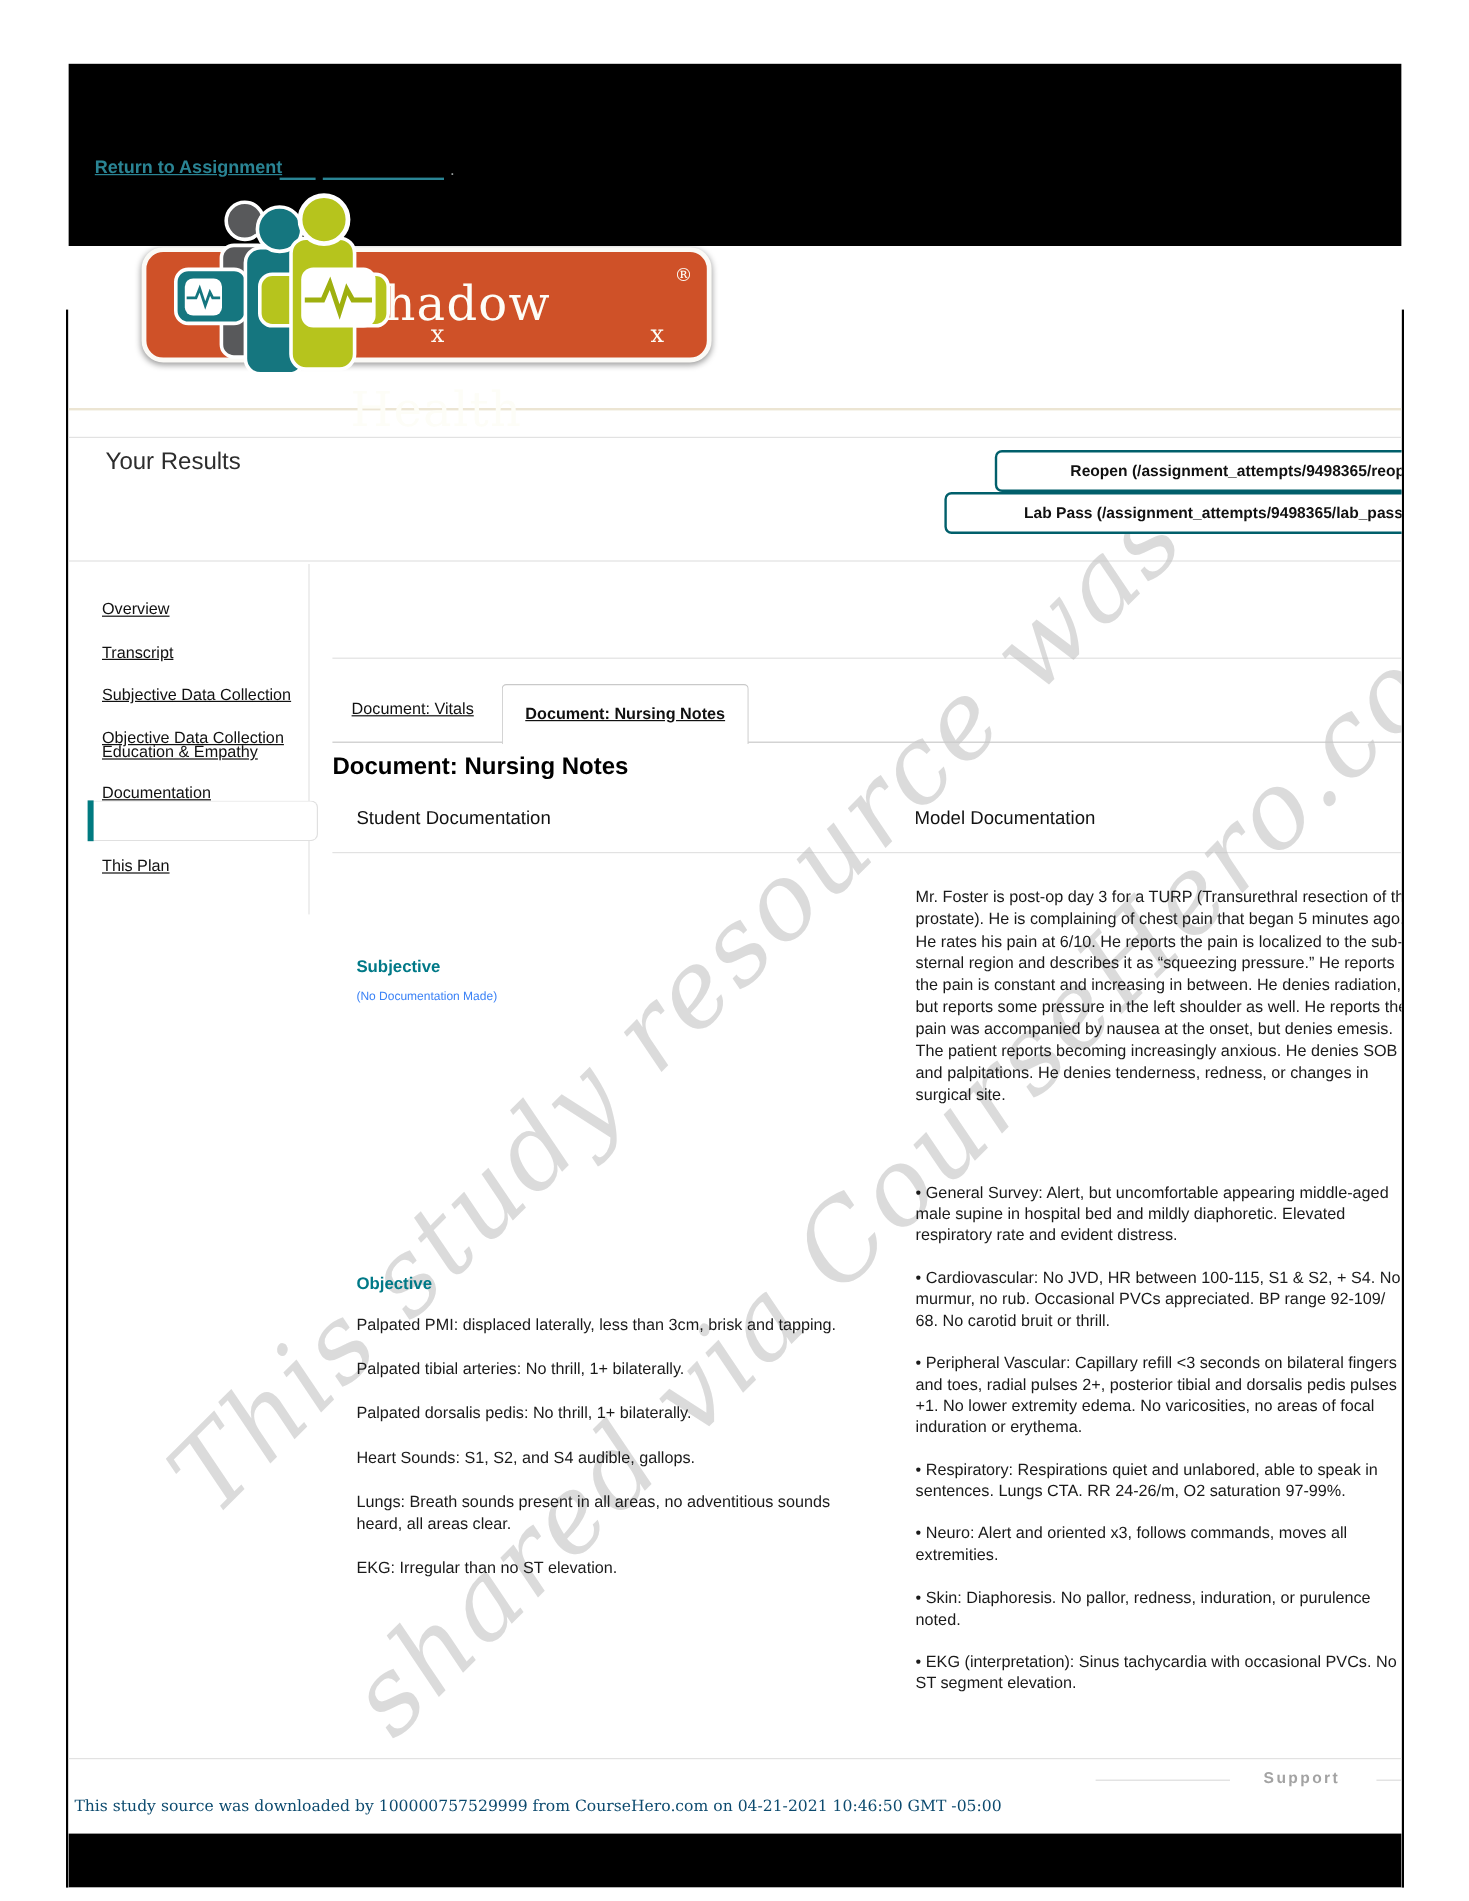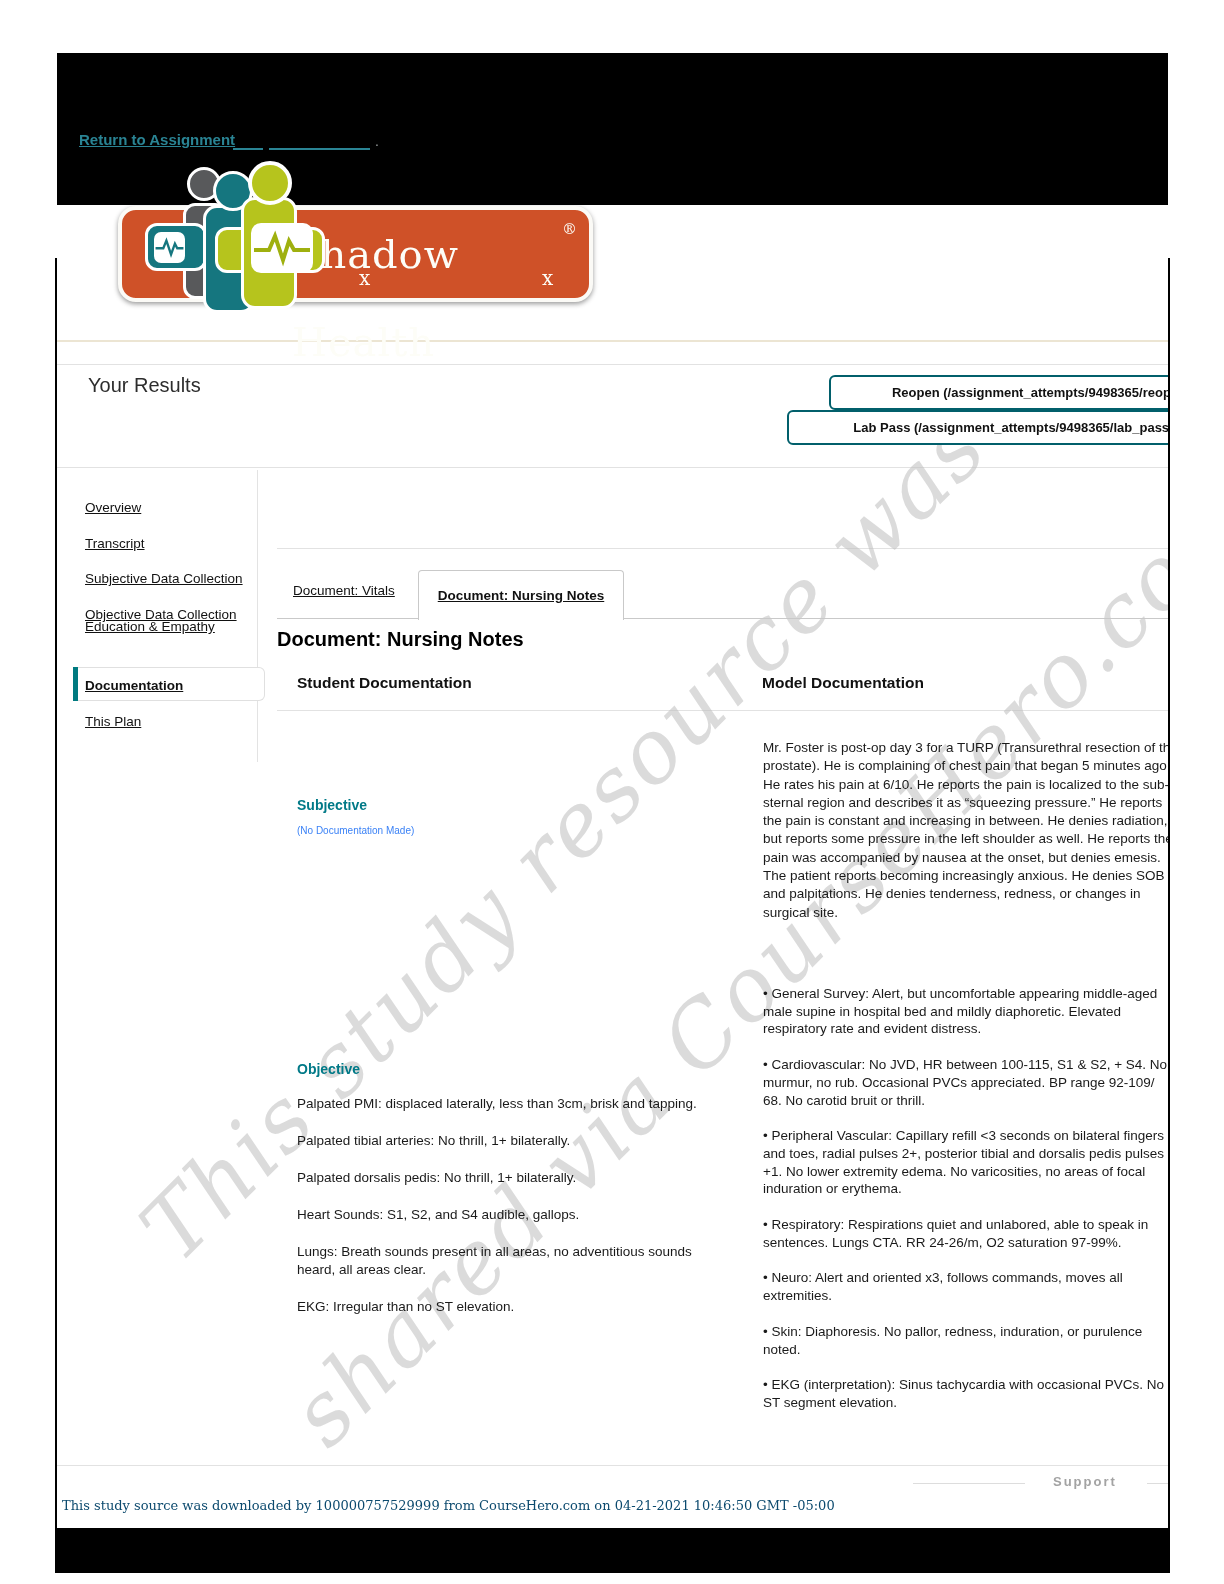--- a/index.html
+++ b/index.html
@@ -63,21 +63,21 @@
   .btn { position:absolute; white-space:nowrap; background:#fff; border:2px solid #015f6b;
          border-radius:6px; font-size:13px; font-weight:bold; color:#111;
          padding:8px 16px; z-index:2; }
   .btn-reopen { left:772px; top:322px; width:420px; }
   .btn-labpass { left:730px; top:357px; width:460px; }
 
   
   .side-item { position:absolute; left:28px; font-size:13.5px; color:#111;
                text-decoration:underline; z-index:3; white-space:nowrap; }
   .si0{top:447px;} .si1{top:483px;} .si2{top:518px;} .si3{top:554px;} .si4{top:566px;}
-  .si5{top:625px; font-weight:bold;} .si6{top:661px;}
+  .si5{top:600px; font-weight:normal;} .si6{top:661px;}
   .side-active-box { position:absolute; left:16px; top:614px; width:192px; height:34px;
                      background:#fff; border:1px solid #e0e0e0; border-left:none;
                      border-radius:0 6px 6px 0; z-index:2; }
   .side-active-bar { position:absolute; left:16px; top:614px; width:5px; height:34px;
                      background:#007a80; z-index:3; }
   .side-vline { position:absolute; left:200px; top:417px; width:1px; height:292px; background:#e3e3e3; }
 
   
   .main-title { position:absolute; left:220px; top:449px; font-size:23px; font-weight:bold;
                 color:#000; z-index:2; }
@@ -85,21 +85,21 @@
   .tab-vitals { position:absolute; left:236px; top:530px; font-size:13.5px; color:#111;
                 text-decoration:underline; z-index:3; }
   .tab-strip  { position:absolute; left:220px; top:565px; width:891px; height:1px;
                 background:#c9c9c9; z-index:1; }
   .tab-active { position:absolute; left:361px; top:517px; width:206px; height:50px;
                 background:#fff; border:1px solid #c9c9c9; border-bottom:none;
                 border-radius:4px 4px 0 0; z-index:2; text-align:center; line-height:48px; }
   .tab-active span { font-size:13.5px; font-weight:bold; color:#111; text-decoration:underline; }
   .sub-title { position:absolute; left:220px; top:575px; font-size:20px; font-weight:bold;
                color:#000; z-index:2; }
-  .col-head { position:absolute; top:621px; font-size:15.5px; font-weight:bold; color:#111; z-index:2; }
+  .col-head { position:absolute; top:621px; font-size:15.5px; font-weight:normal; color:#111; z-index:2; }
   .ch-student { left:240px; } .ch-model { left:705px; }
   .rule-cols { left:220px; top:657px; width:891px; }
 
   .sec-title { color:#007987; font-weight:bold; font-size:14px; }
   .body-txt { font-size:10px; color:#3b82f6; }
 
   .stu-subj { position:absolute; left:240px; top:744px; width:424px; z-index:2; }
   .stu-subj .body-txt { margin-top:12px; }
   .stu-obj { position:absolute; left:240px; top:1008px; width:424px; z-index:2; }
   .stu-obj .para { margin-top:18px; font-size:13.5px; color:#1a1a1a; line-height:18px; }

